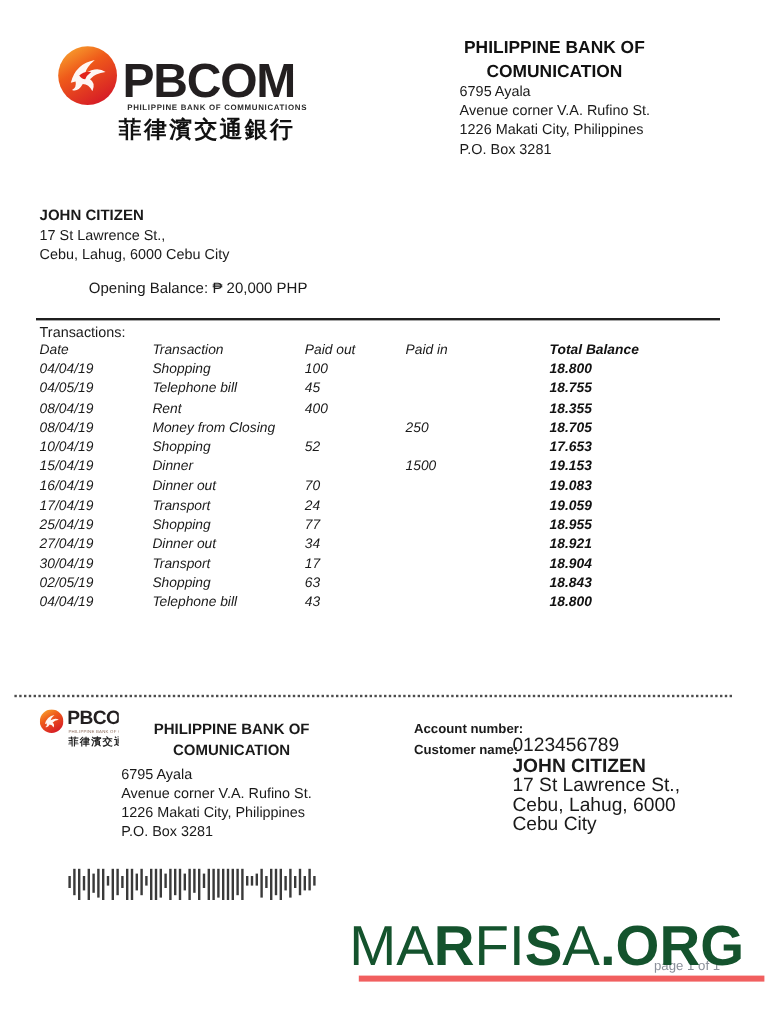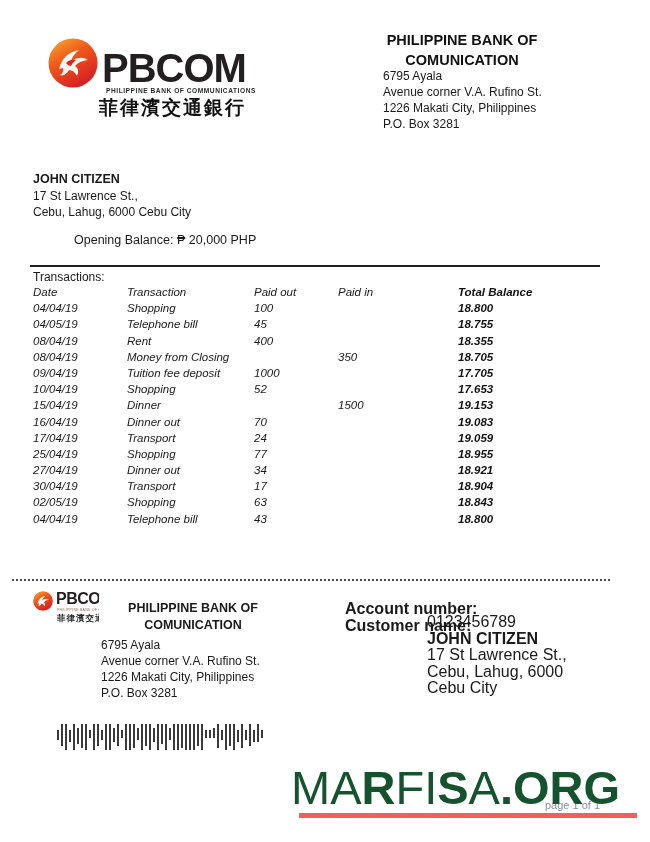--- a/index.html
+++ b/index.html
@@ -39,21 +39,21 @@
 
   
   .rule-dotted { position:absolute; left:12px; top:579px; width:598px; height:0; border-top:2px dotted #4c4c4c; }
   .flogo { position:absolute; left:33px; top:588px; width:66px; height:42px; overflow:hidden; }
   .flogo-circle { position:absolute; left:0; top:3px; width:20px; height:20px; }
   .flogo-brand { position:absolute; left:23px; top:2px; font-size:16px; font-weight:700; letter-spacing:-0.5px; color:#231f20; white-space:nowrap; }
   .flogo-tagline { position:absolute; left:24px; top:20px; font-size:3.6px; letter-spacing:.2px; color:#8a6a5a; white-space:nowrap; }
   .flogo-cn { position:absolute; left:24px; top:25px; font-size:8.5px; font-weight:700; letter-spacing:1px; color:#222; white-space:nowrap; }
   .fbank-title { position:absolute; left:118px; top:600px; width:150px; text-align:center; font-size:12.5px; font-weight:700; line-height:17px; }
   .fbank-addr { position:absolute; left:101px; top:637px; font-size:12px; line-height:16px; }
-  .facct-lbls { position:absolute; left:345px; top:600px; font-size:16px; font-weight:700; line-height:17px; }
+  .facct-lbls { position:absolute; left:345px; top:600px; font-size:11px; font-weight:700; line-height:17px; }
   .facct-vals { position:absolute; left:427px; top:600px; font-size:16px; line-height:17px;margin-top:13px; }
   .facct-vals .bold { font-weight:700; }
   .facct-vals .addr { line-height:16.5px; }
 
   
   .barcode { position:absolute; left:57px; top:724px; height:30px; white-space:nowrap; }
   .barcode i { display:inline-block; width:2px; margin-right:2px; background:#3a3a3a; vertical-align:top; }
 
   
   .page-num { position:absolute; left:545px; top:799px; font-size:11px; color:#8b909a; }
@@ -133,29 +133,22 @@
           <span class="c1">08/04/19</span>
           <span class="c2">Rent</span>
           <span class="c3">400</span>
           <span class="c4"></span>
           <span class="c5">18.355</span>
         </div>
         <div class="trow">
           <span class="c1">08/04/19</span>
           <span class="c2">Money from Closing</span>
           <span class="c3"></span>
-          <span class="c4">350</span>
+          <span class="c4">250</span>
           <span class="c5">18.705</span>
-        </div>
-        <div class="trow">
-          <span class="c1">09/04/19</span>
-          <span class="c2">Tuition fee deposit</span>
-          <span class="c3">1000</span>
-          <span class="c4"></span>
-          <span class="c5">17.705</span>
         </div>
         <div class="trow">
           <span class="c1">10/04/19</span>
           <span class="c2">Shopping</span>
           <span class="c3">52</span>
           <span class="c4"></span>
           <span class="c5">17.653</span>
         </div>
         <div class="trow">
           <span class="c1">15/04/19</span>

